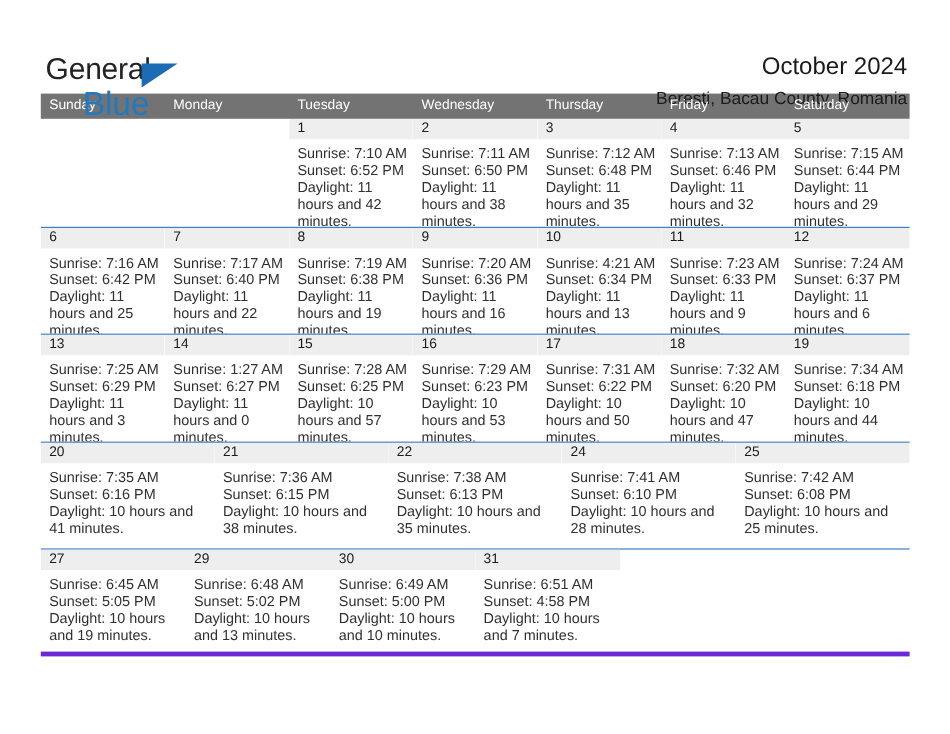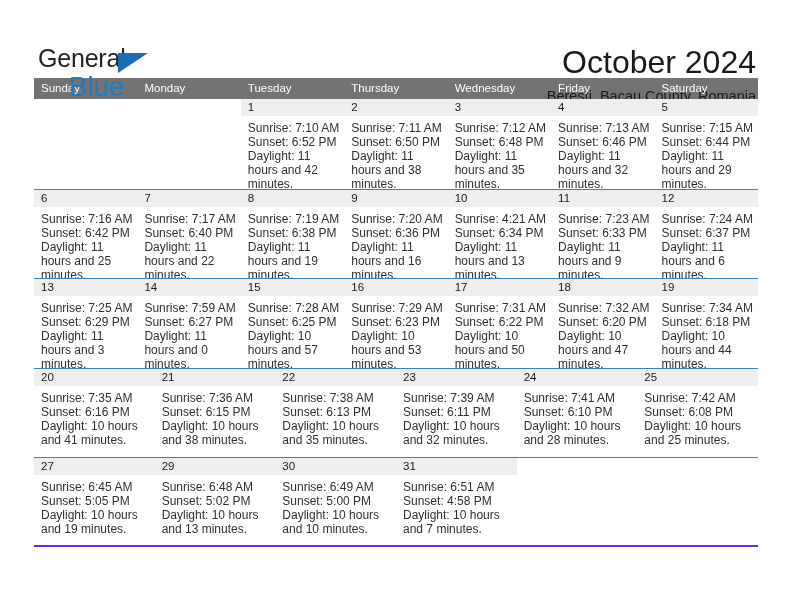--- a/index.html
+++ b/index.html
@@ -60,21 +60,21 @@
     width: 0;
     height: 0;
     border-left: 30px solid #1b6cb5;
     border-bottom: 20px solid transparent;
   }
   .title-block {
     text-align: right;
     padding-right: 2px;
   }
   .cal-title {
-    font-size: 32px;
+    font-size: 20px;
     color: #1a1a1a;
     line-height: 1.05;
     font-weight: normal;
     margin: 0;
   }
   .cal-subtitle {
     font-size: 14.5px;
     color: #1a1a1a;
     margin-top: 9px;
     line-height: 1.1;
@@ -103,21 +103,21 @@
   .week-row {
     display: flex;
     border-top: 1px solid #3b80c4;
     height: 89.5px;
     box-sizing: border-box;
   }
   .week-row:first-of-type {
     border-top: none;
   }
   .week-row.last {
-    border-bottom: 2px solid #6d28d9;
+    border-bottom: 4px solid #6d28d9;
   }
   .day-cell {
     flex: 1 1 0;
     box-sizing: border-box;
     position: relative;
     overflow: hidden;
   }
   .day-number {
     background: #eeeeee;
     height: 17px;
@@ -162,22 +162,22 @@
     </div>
 
   </div>
 
   <div class="calendar">
 
     <div class="weekday-row">
       <div class="weekday">Sunday</div>
       <div class="weekday">Monday</div>
       <div class="weekday">Tuesday</div>
+      <div class="weekday">Wednesday</div>
       <div class="weekday">Thursday</div>
-      <div class="weekday">Wednesday</div>
       <div class="weekday">Friday</div>
       <div class="weekday">Saturday</div>
     </div>
 
     <div id="weeks-container">
         <div class="week-row">
           <div class="day-cell empty">
             <div class="day-number"></div>
           </div>
           <div class="day-cell empty">
@@ -287,21 +287,21 @@
             <div class="day-number">13</div>
             <div class="day-info">
               <div class="sunrise">Sunrise: 7:25 AM</div>
               <div class="sunset">Sunset: 6:29 PM</div>
               <div class="daylight">Daylight: 11 hours and 3 minutes.</div>
             </div>
           </div>
           <div class="day-cell">
             <div class="day-number">14</div>
             <div class="day-info">
-              <div class="sunrise">Sunrise: 7:59 AM</div>
+              <div class="sunrise">Sunrise: 1:27 AM</div>
               <div class="sunset">Sunset: 6:27 PM</div>
               <div class="daylight">Daylight: 11 hours and 0 minutes.</div>
             </div>
           </div>
           <div class="day-cell">
             <div class="day-number">15</div>
             <div class="day-info">
               <div class="sunrise">Sunrise: 7:28 AM</div>
               <div class="sunset">Sunset: 6:25 PM</div>
               <div class="daylight">Daylight: 10 hours and 57 minutes.</div>
@@ -359,28 +359,20 @@
           </div>
           <div class="day-cell">
             <div class="day-number">22</div>
             <div class="day-info">
               <div class="sunrise">Sunrise: 7:38 AM</div>
               <div class="sunset">Sunset: 6:13 PM</div>
               <div class="daylight">Daylight: 10 hours and 35 minutes.</div>
             </div>
           </div>
           <div class="day-cell">
-            <div class="day-number">23</div>
-            <div class="day-info">
-              <div class="sunrise">Sunrise: 7:39 AM</div>
-              <div class="sunset">Sunset: 6:11 PM</div>
-              <div class="daylight">Daylight: 10 hours and 32 minutes.</div>
-            </div>
-          </div>
-          <div class="day-cell">
             <div class="day-number">24</div>
             <div class="day-info">
               <div class="sunrise">Sunrise: 7:41 AM</div>
               <div class="sunset">Sunset: 6:10 PM</div>
               <div class="daylight">Daylight: 10 hours and 28 minutes.</div>
             </div>
           </div>
           <div class="day-cell">
             <div class="day-number">25</div>
             <div class="day-info">

